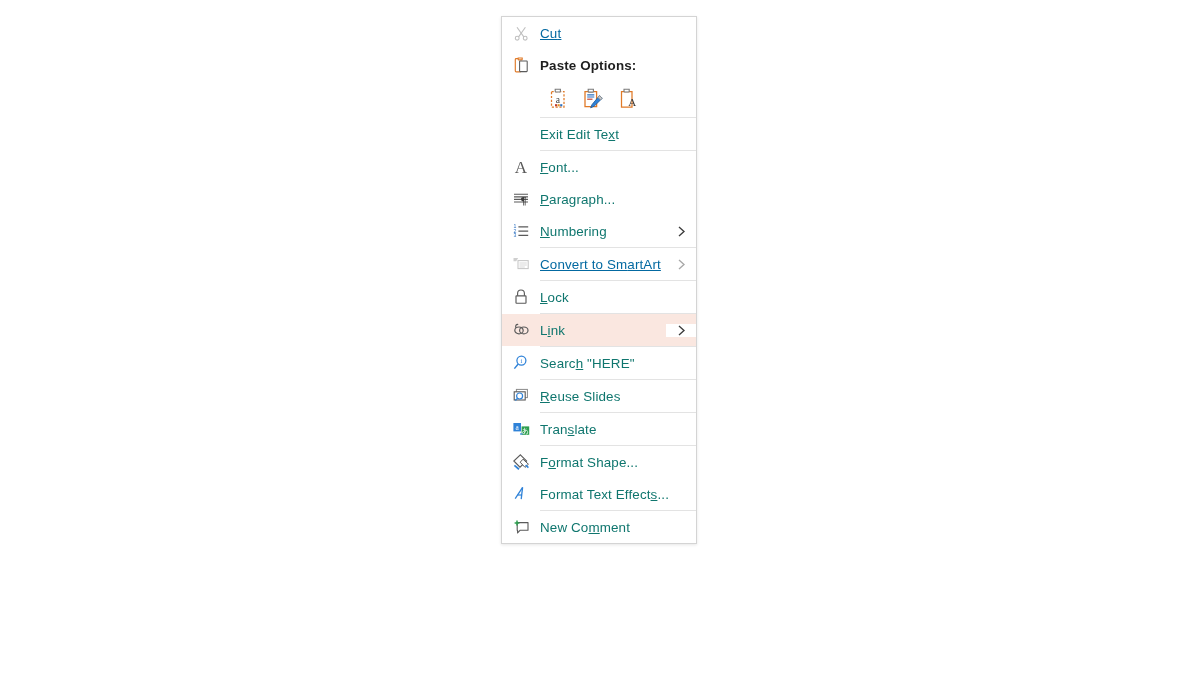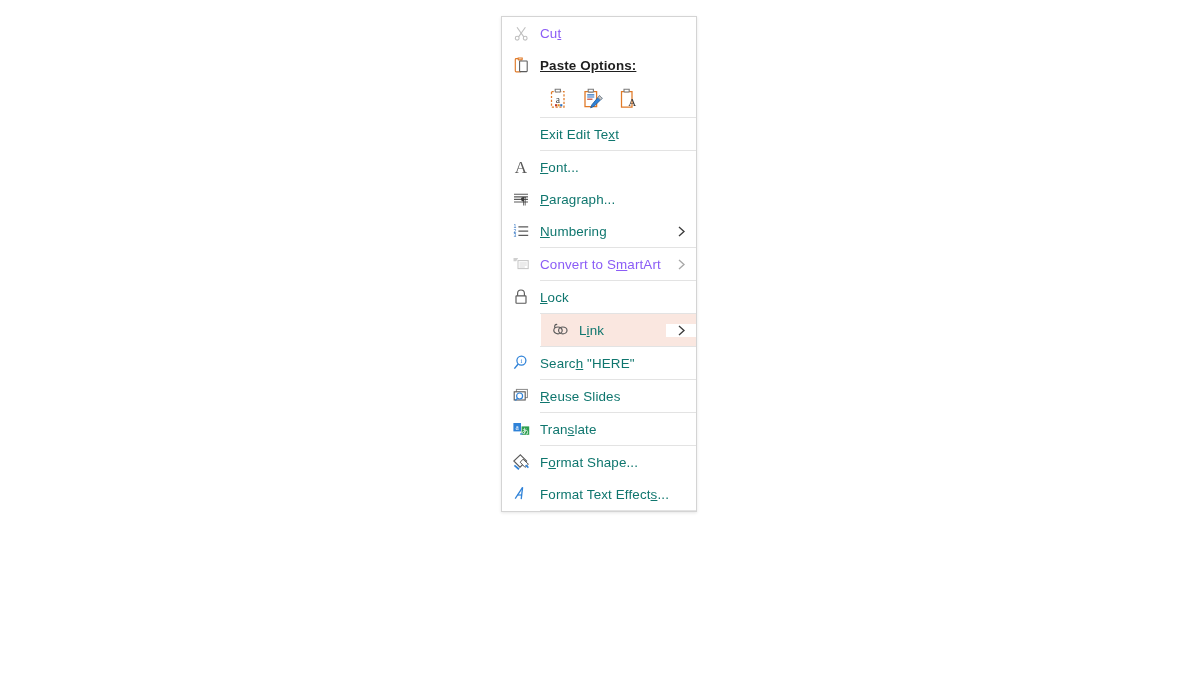--- a/index.html
+++ b/index.html
@@ -51,26 +51,25 @@
     letter-spacing: 0.01em;
     white-space: nowrap;
   }
   .menu-item .chev {
     width: 30px;
     min-width: 30px;
     display: flex;
     align-items: center;
     justify-content: center;
   }
-  .menu-item.disabled .lbl { color: #8b5cf6; }
-  .menu-item.bold .lbl { font-weight: bold; color: #1f1f1f; text-decoration: underline; }
+  .menu-item.disabled .lbl { color: #0369a1; text-decoration: underline; }
+  .menu-item.bold .lbl { font-weight: bold; color: #1f1f1f; }
 
   .menu-item.highlighted {
     background: #fae7e0;
-    margin-left: 39px;
   }
   .menu-item.highlighted .chev { background: #ffffff; }
 
   .sep {
     height: 1px;
     background: #e3e3e3;
     margin-left: 38px;
     margin-right: 0px;
   }
 
@@ -362,14 +361,26 @@
       </svg>
     </span>
     <span class="lbl">Format Text Effect<u>s</u>...</span>
     <span class="chev"></span>
   </div>
 
   <div class="sep-wrap">
       <div class="sep"></div>
     </div>
 
+  <div class="menu-item">
+    <span class="ico">
+      <svg width="19" height="18" viewBox="0 0 19 18">
+        <path d="M5.2 4.6 H16.0 V12.2 H8.2 L5.6 15.0 V12.2 H5.2 Z" fill="#ffffff" stroke="#5a5a5a" stroke-width="1.1" stroke-linejoin="round"></path>
+        <g stroke="#2e9e4f" stroke-width="1.5">
+          <path d="M2.6 5.0 H7.4 M5.0 2.6 V7.4"></path>
+        </g>
+      </svg>
+    </span>
+    <span class="lbl">New Co<u>m</u>ment</span>
+    <span class="chev"></span>
+  </div>
 
 </div>
 
 </body></html>

